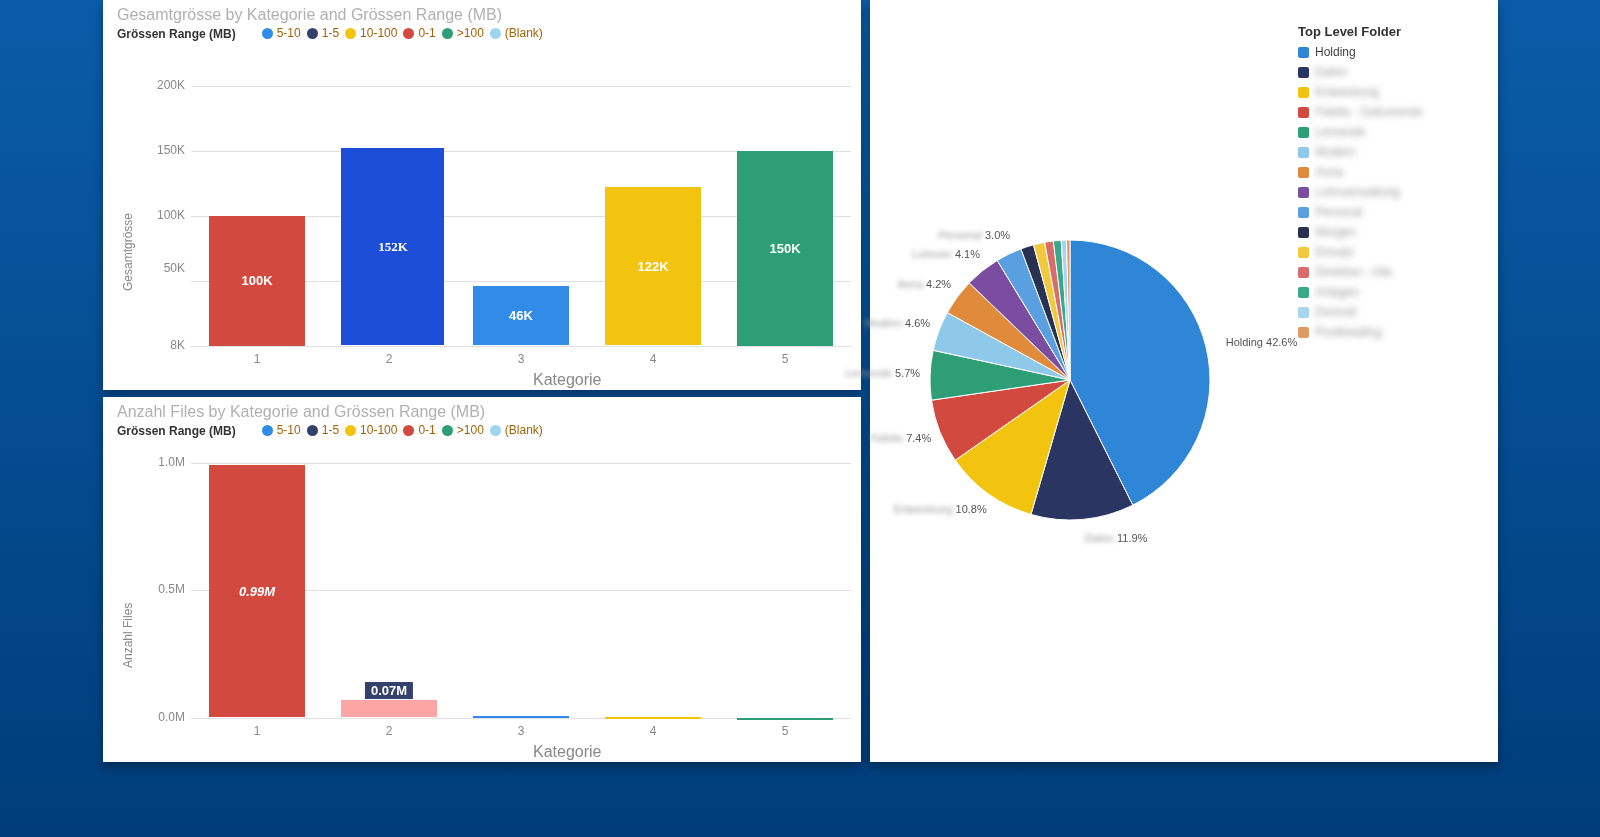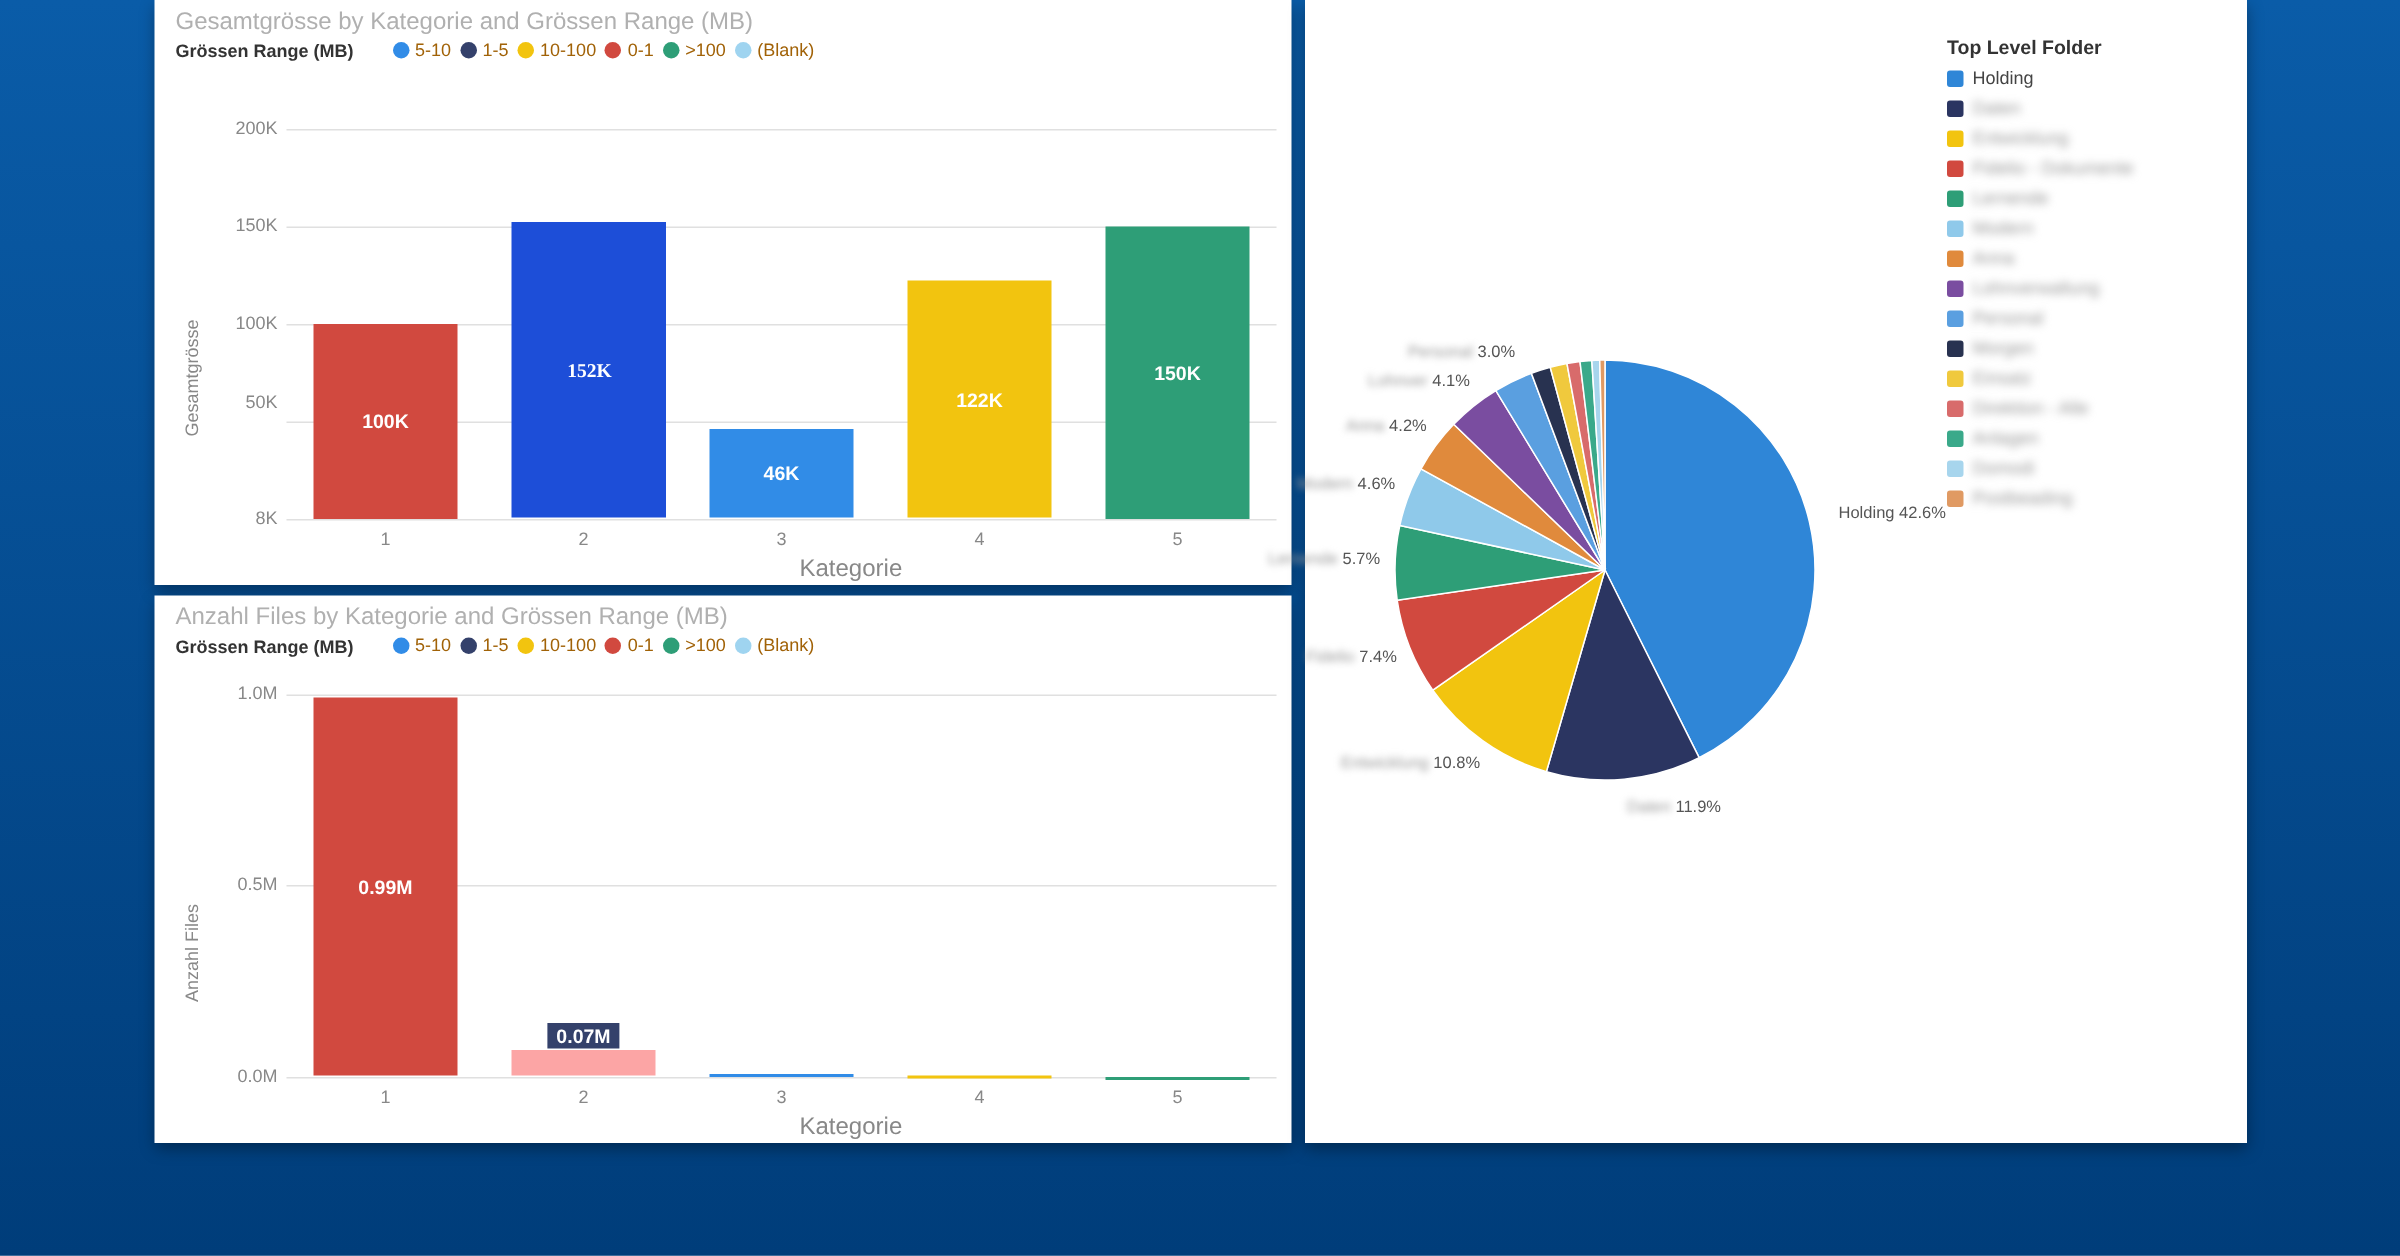--- a/index.html
+++ b/index.html
@@ -223,21 +223,21 @@
       <div class="y-axis-label" style="left:18px; top:225px;">Anzahl Files</div>
       <div id="chart1-grid">
           <div class="gridline" style="left: 88px; top: 275px; width: 660px;"></div>
           <div class="y-tick" style="left: 40px; top: 267px; width: 42px;">0.0M</div>
           <div class="gridline" style="left: 88px; top: 147.5px; width: 660px;"></div>
           <div class="y-tick" style="left: 40px; top: 139.5px; width: 42px;">0.5M</div>
           <div class="gridline" style="left: 88px; top: 20px; width: 660px;"></div>
           <div class="y-tick" style="left: 40px; top: 12px; width: 42px;">1.0M</div>
         </div>
       <div id="chart1-bars">
-          <div class="bar" style="left: 106.48px; width: 95.04px; top: 22.55px; height: 252.45px; background: rgb(209, 73, 63);">
+          <div class="bar" style="left: 106.48px; width: 95.04px; top: 22.55px; height: 252.45px; background: rgb(209, 73, 63); font-style: italic;">
             <span>0.99M</span>
           </div>
           <div class="bar" style="left: 238.48px; width: 95.04px; top: 257.15px; height: 17.85px; background: #fca5a5; overflow: visible;">
             <span style="position: absolute; top: -18px; left: 50%; transform: translateX(-50%); color: rgb(255, 255, 255); background: rgb(52, 65, 107); padding: 1px 6px;">0.07M</span>
           </div>
           <div class="bar" style="left: 370.48px; width: 95.04px; top: 273.725px; height: 2px; background: rgb(49, 140, 231);"></div>
           <div class="bar" style="left: 502.48px; width: 95.04px; top: 274.235px; height: 2px; background: rgb(242, 196, 15);"></div>
           <div class="bar" style="left: 634.48px; width: 95.04px; top: 275px; height: 2px; background: rgb(46, 158, 119);"></div>
         </div>
       <div id="chart1-xticks">

